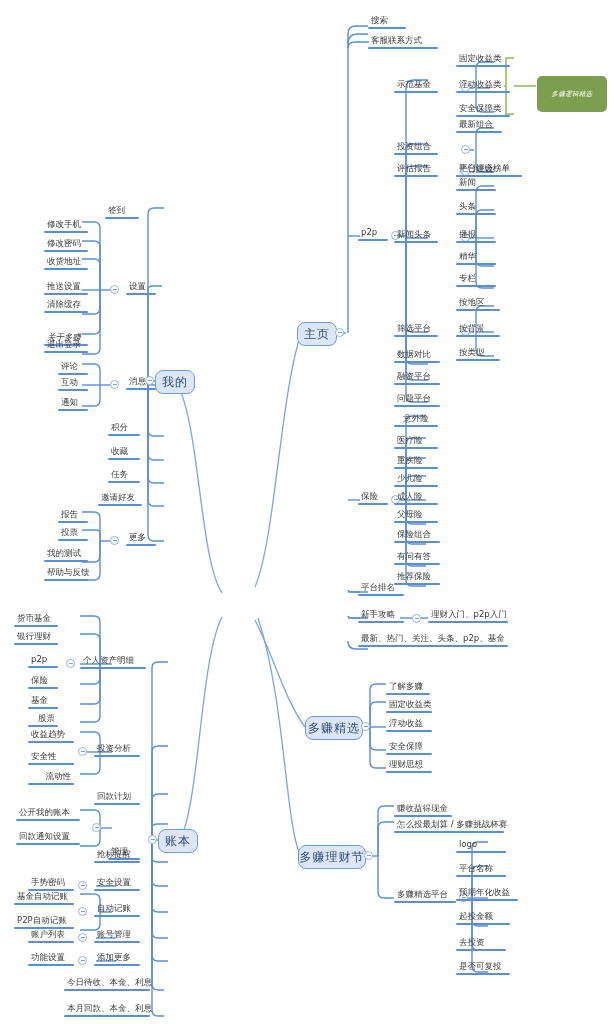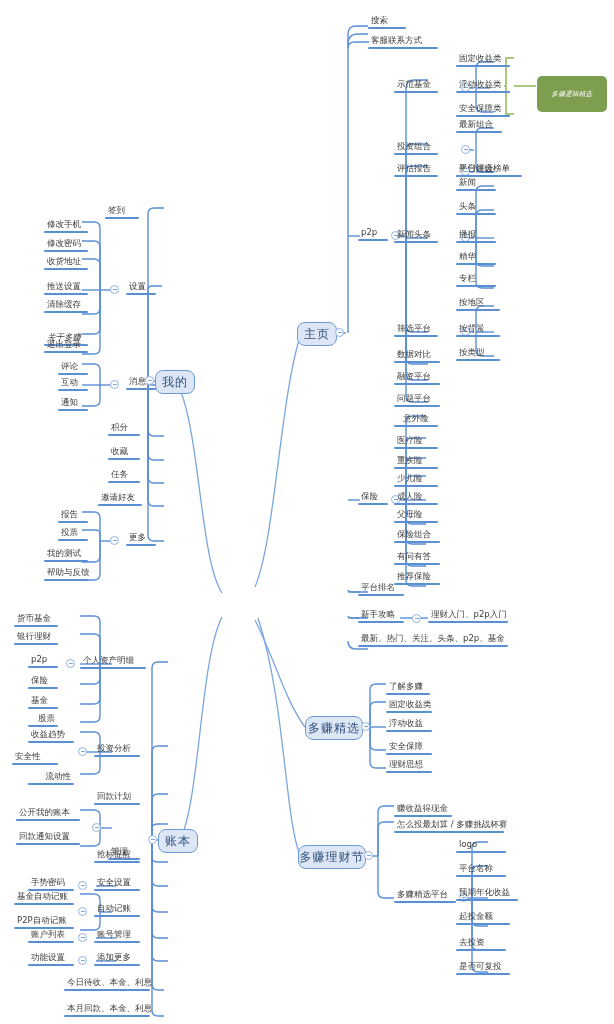--- a/index.html
+++ b/index.html
@@ -533,21 +533,21 @@
 
   <div class="node" style="left:94px;top:744px;">
     <span class="txt">投资分析</span>
     <span class="ul" style="width:46px;"></span>
   </div>
   <div class="tog" style="left:78px;top:747px;"></div>
   <div class="node" style="left:28px;top:730px;">
     <span class="txt">收益趋势</span>
     <span class="ul" style="width:46px;"></span>
   </div>
-  <div class="node" style="left:12px;top:752px;">
+  <div class="node" style="left:28px;top:752px;">
     <span class="txt">安全性</span>
     <span class="ul" style="width:46px;"></span>
   </div>
   <div class="node" style="left:28px;top:772px;text-align:right;">
     <span class="txt">流动性</span>
     <span class="ul" style="width:46px;"></span>
   </div>
 
   <div class="node" style="left:94px;top:792px;">
     <span class="txt">回款计划</span>

